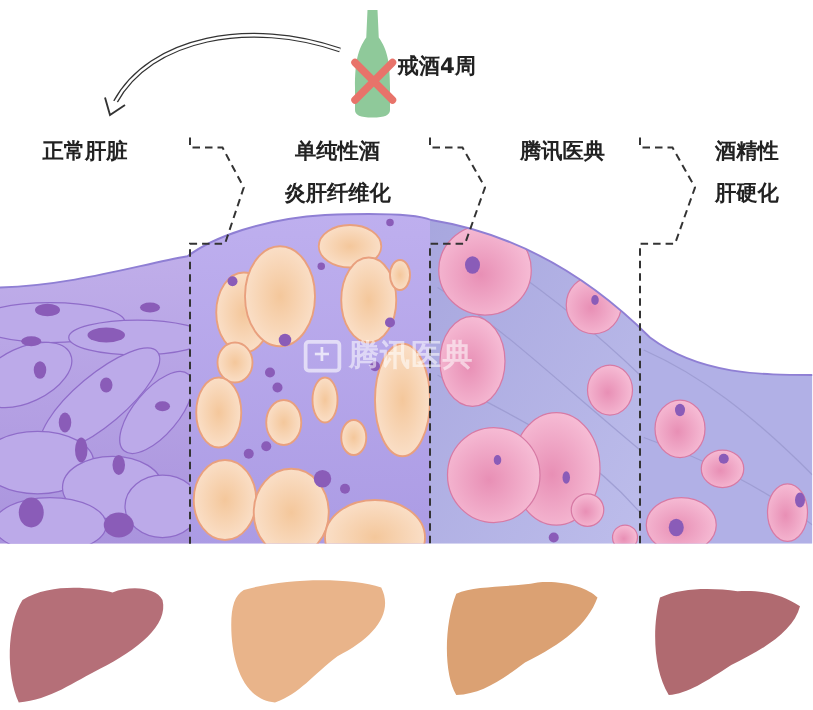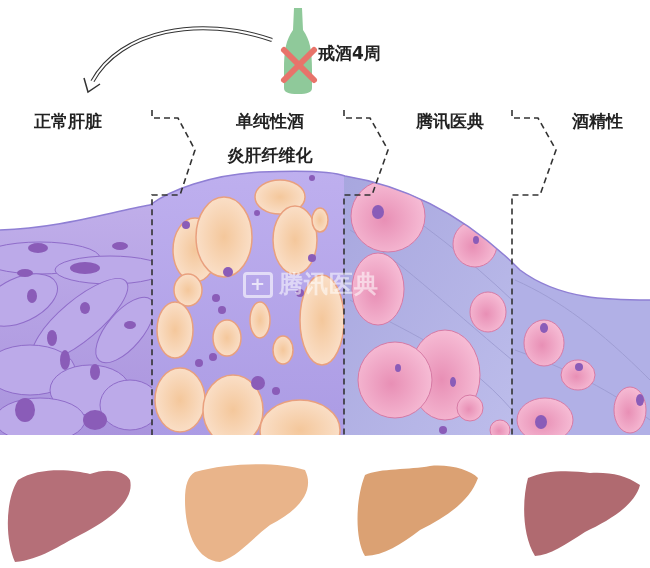--- a/index.html
+++ b/index.html
@@ -190,17 +190,18 @@
 </div>
 <div class="label" style="left:205px;top:104px;text-align:center;width:130px;">
   <div>单纯性酒</div>
   <div>炎肝纤维化</div>
 </div>
 <div class="label" style="left:395px;top:104px;text-align:center;width:110px;">
   <div>腾讯医典</div>
 </div>
 <div class="label" style="left:572px;top:104px;">
   <div>酒精性</div>
+  <div>肝硬化</div>
 </div>
 
 <div class="watermark">
   <span class="wm-icon">+</span><span>腾讯医典</span>
 </div>
 
 </body></html>

